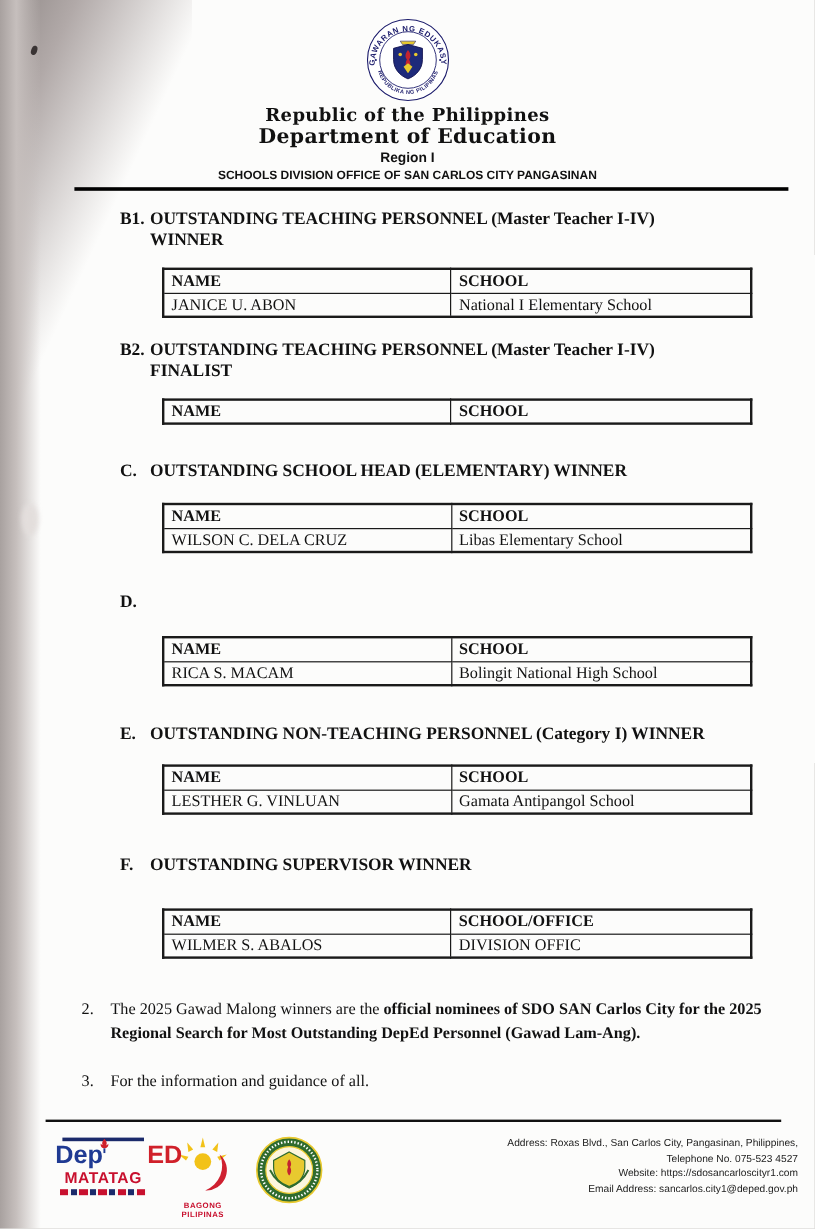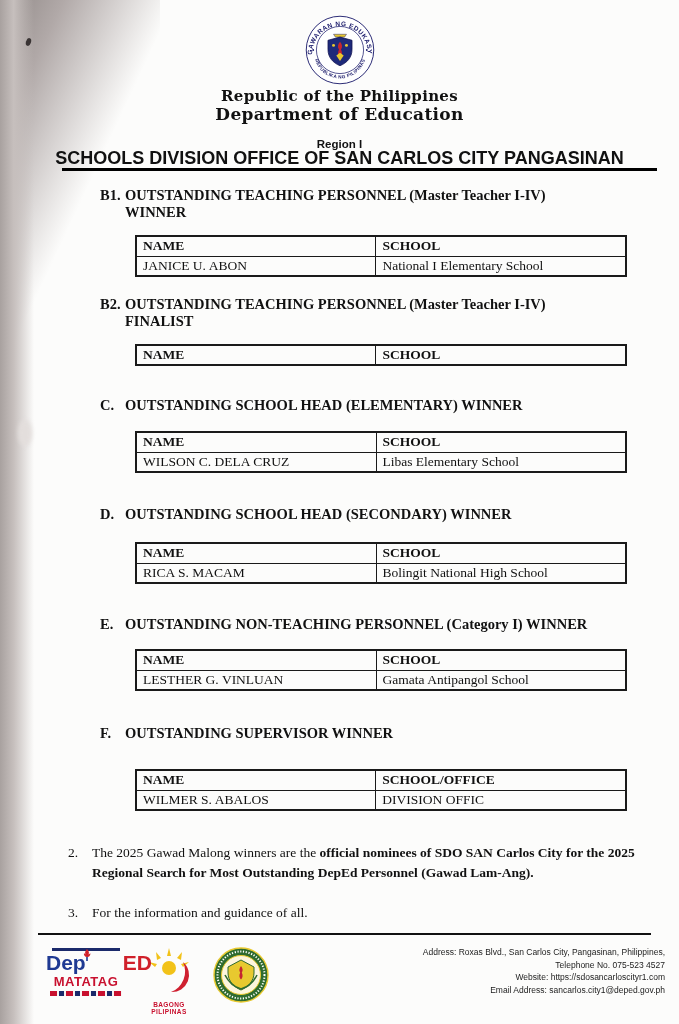--- a/index.html
+++ b/index.html
@@ -22,23 +22,23 @@
     background:#e3dedc; border-radius:50%; filter:blur(2px); }
 
   
   .header { position:relative; text-align:center; padding-top:13px; }
   .seal-wrap { display:block; margin:0 auto; width:74px; height:74px; }
   .h-republic { font-family:"DejaVu Serif",serif; font-weight:700; font-size:15px;
     line-height:17px; margin-top:1px; letter-spacing:0.3px; }
   .h-dept { font-family:"DejaVu Serif",serif; font-weight:700; font-size:17px;
     line-height:19px; letter-spacing:0.3px; }
   .h-region { font-family:"Liberation Sans",sans-serif; font-weight:700;
-    font-size:11.5px; line-height:13px; margin-top:14px; }
+    font-size:11.5px; line-height:13px; margin-top:2px; }
   .h-office { font-family:"Liberation Sans",sans-serif; font-weight:700;
-    font-size:18px; line-height:15px; }
+    font-size:10px; line-height:15px; }
   .h-rule { height:3px; background:#000; margin:2px 22px 0 62px; }
 
   
   .sec-head { display:flex; margin-left:100px; font-weight:700; font-size:14.5px;
     line-height:17px; }
   .sec-label { width:25px; flex:none; }
   .sec-sub { display:block; }
   .sec-sub:empty { display:none; }
 
   .tbl { border-collapse:collapse; margin-left:135px; width:492px; font-size:13.5px;
@@ -185,24 +185,20 @@
           <td>WILSON C. DELA CRUZ</td>
           <td>Libas Elementary School</td>
         </tr>
       </tbody>
         </table>
     </div>
 
     <div class="section sec-d">
       <div class="sec-head">
         <span class="sec-label">D.</span>
-        <span class="sec-title">
-          <span>OUTSTANDING SCHOOL HEAD (SECONDARY) WINNER</span>
-          
-        </span>
       </div>
       <table class="tbl">
         <tbody>
             <tr>
           <th class="c1">NAME</th>
           <th class="c2">SCHOOL</th>
         </tr>
         <tr>
           <td>RICA S. MACAM</td>
           <td>Bolingit National High School</td>

